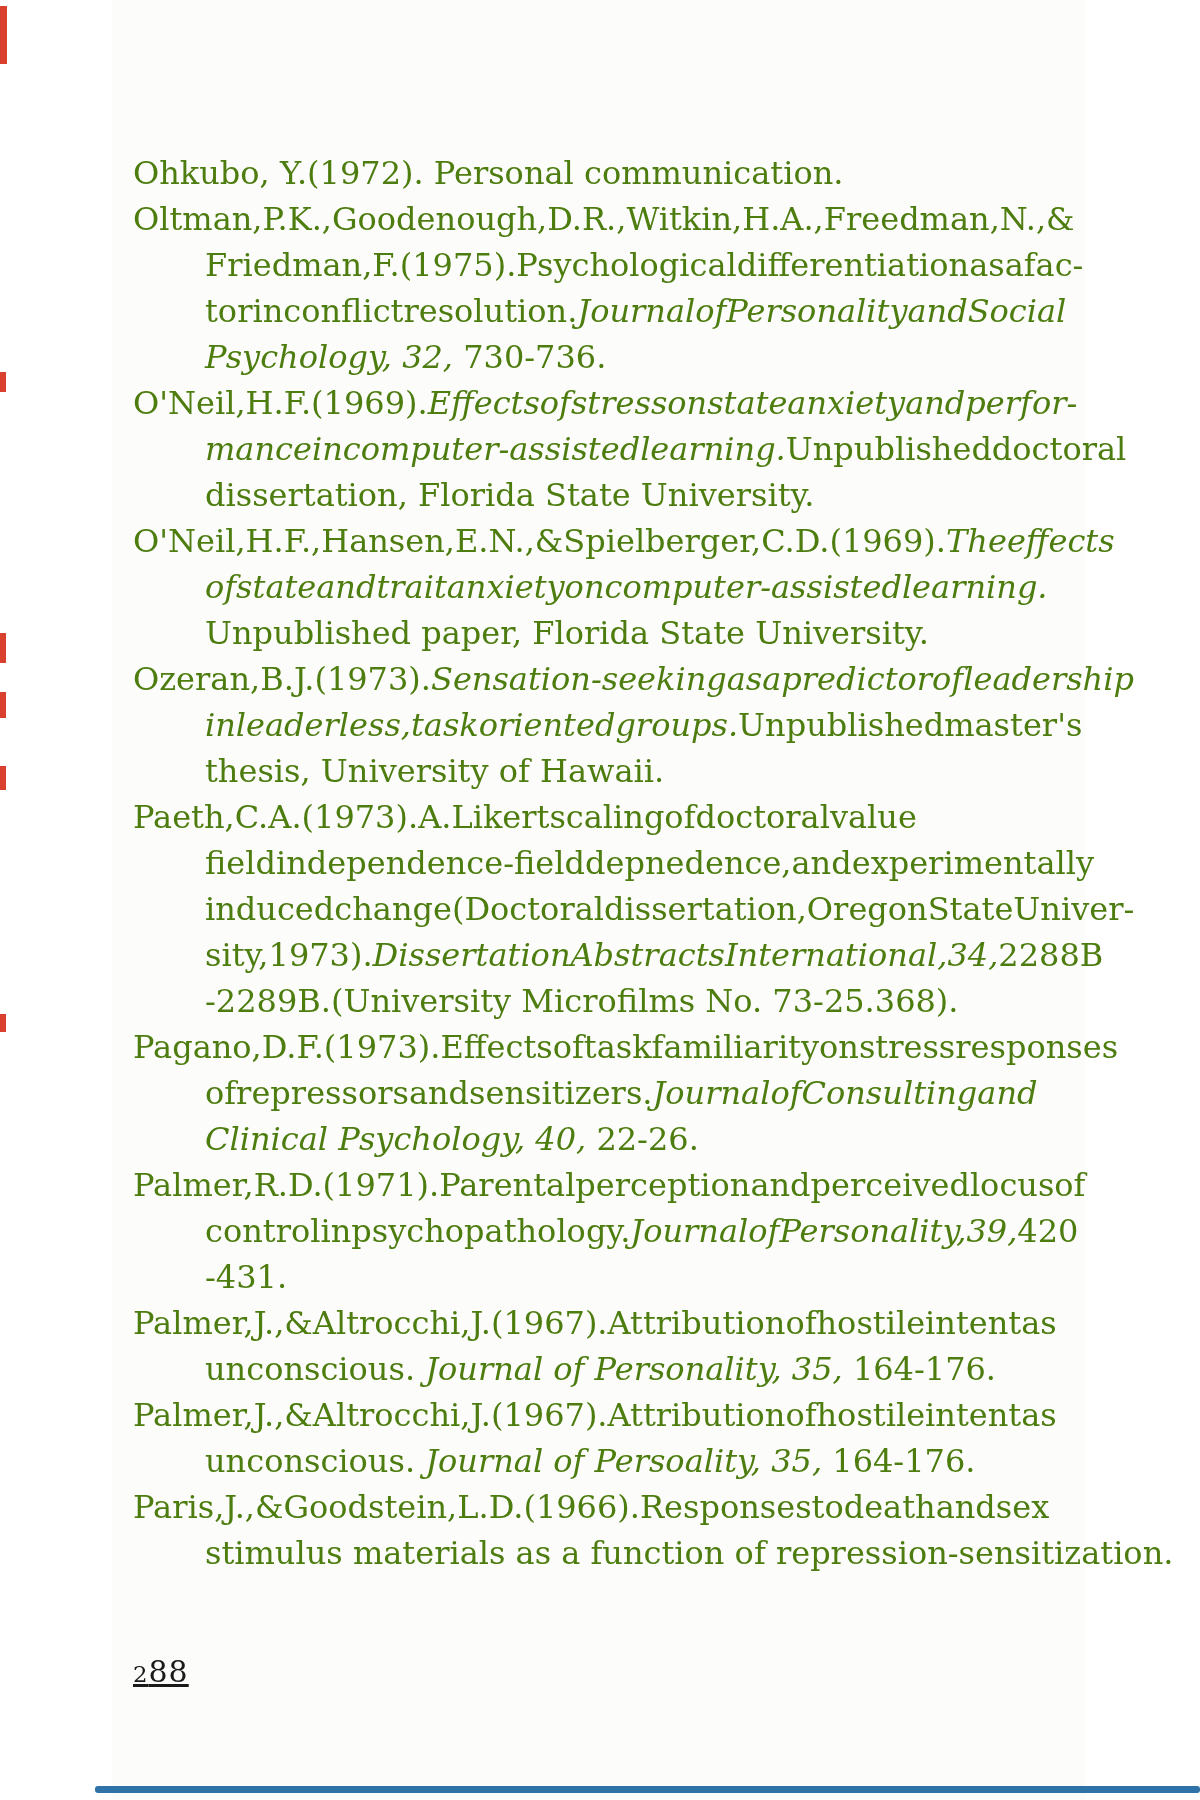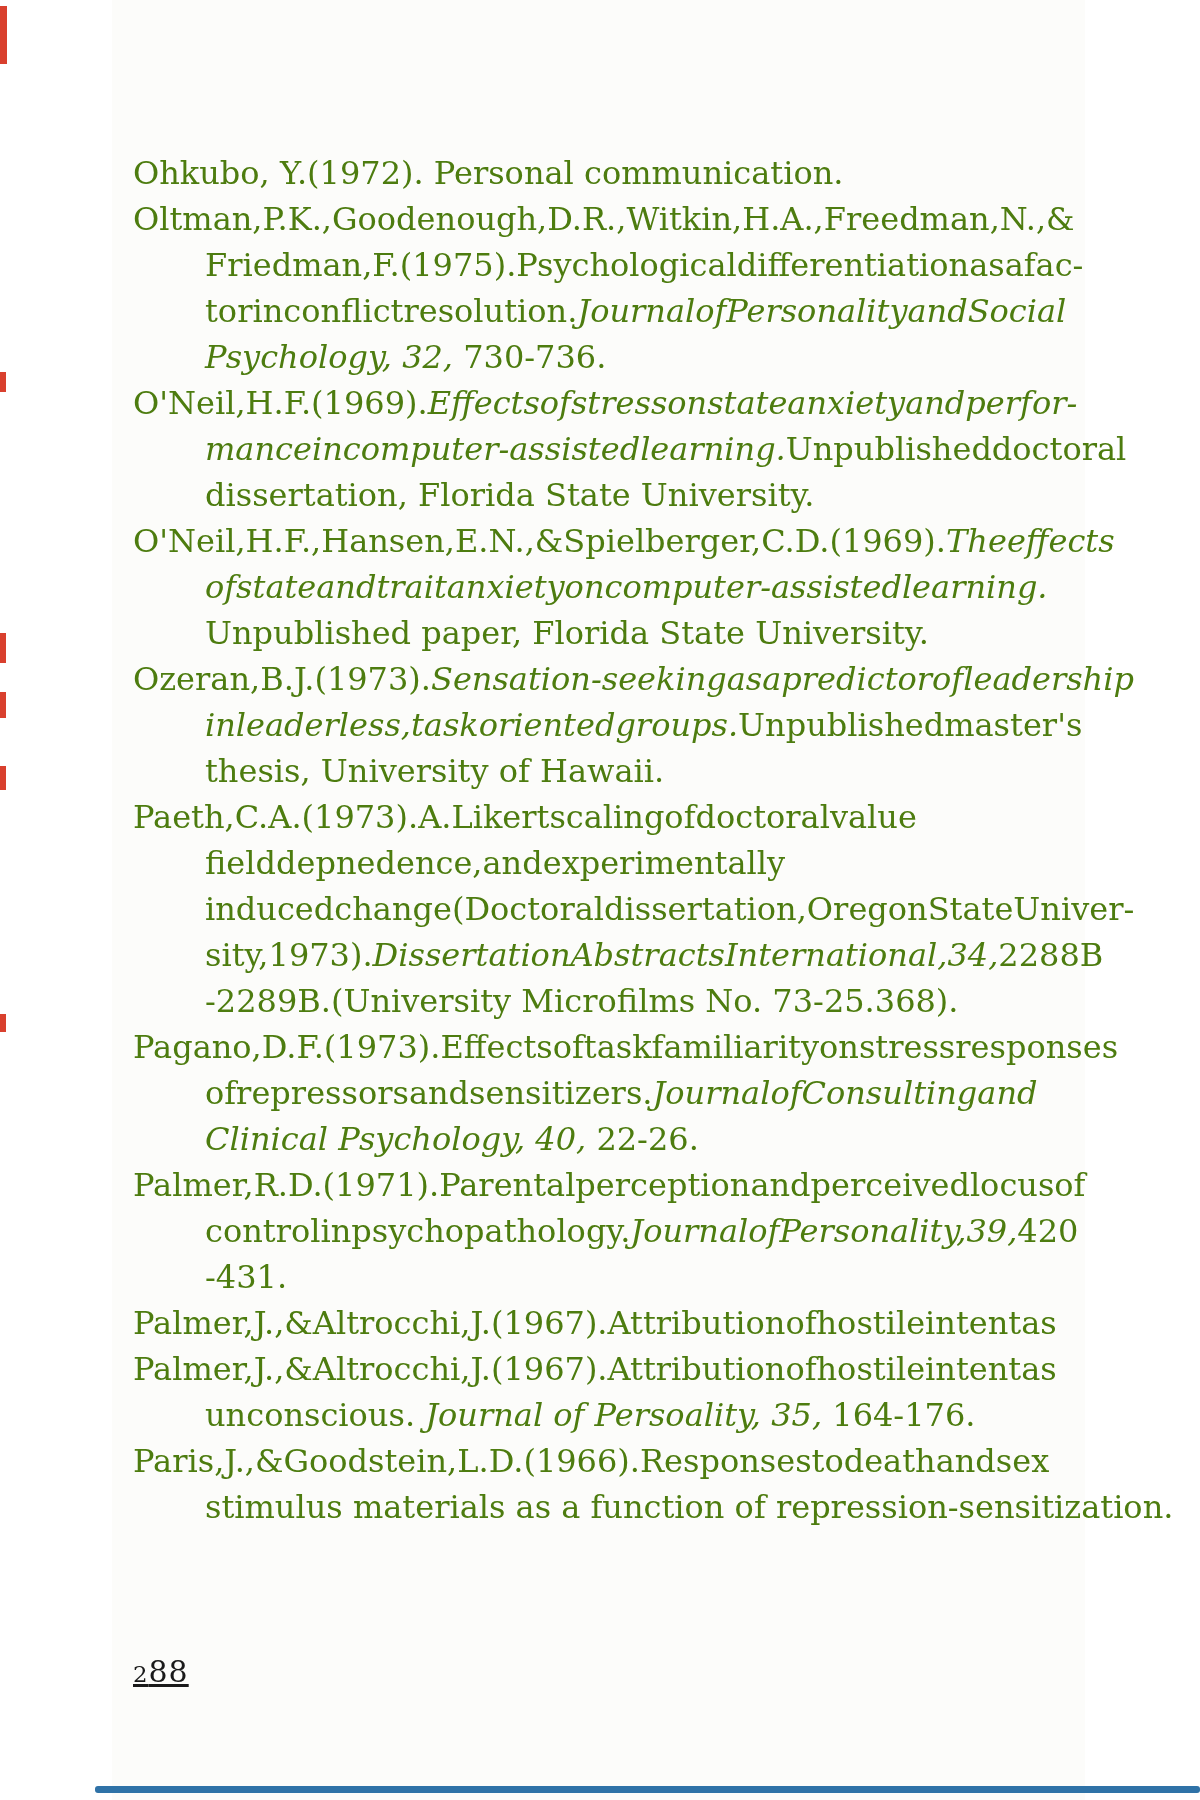--- a/index.html
+++ b/index.html
@@ -166,20 +166,21 @@
       <span>A.(1973).</span>
       <span>A.</span>
       <span>Likert</span>
       <span>scaling</span>
       <span>of</span>
       <span>doctoral</span>
       <span>value</span>
     </div>
     <div class="line cont just">
       <span>field</span>
+      <span>independence-field</span>
       <span>depnedence,</span>
       <span>and</span>
       <span>experimentally</span>
     </div>
     <div class="line cont just">
       <span>induced</span>
       <span>change</span>
       <span>(Doctoral</span>
       <span>dissertation,</span>
       <span>Oregon</span>
@@ -246,20 +247,21 @@
       <span>J.,</span>
       <span>&amp;</span>
       <span>Altrocchi,</span>
       <span>J.(1967).</span>
       <span>Attribution</span>
       <span>of</span>
       <span>hostile</span>
       <span>intent</span>
       <span>as</span>
     </div>
+    <div class="line cont"><span>unconscious. </span><span class="it">Journal of Personality, 35, </span><span>164-176.</span></div>
     <div class="line just">
       <span>Palmer,</span>
       <span>J.,</span>
       <span>&amp;</span>
       <span>Altrocchi,</span>
       <span>J.(1967).</span>
       <span>Attribution</span>
       <span>of</span>
       <span>hostile</span>
       <span>intent</span>

